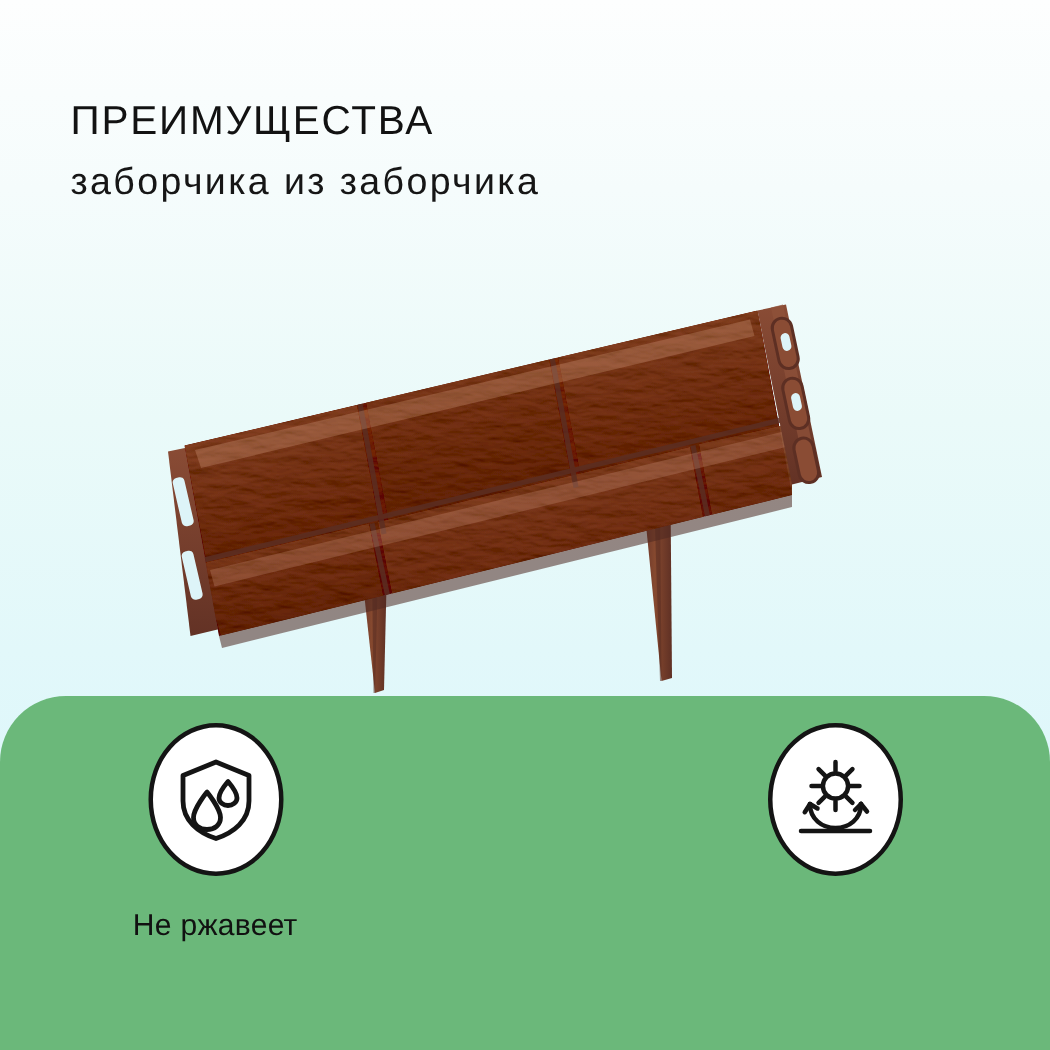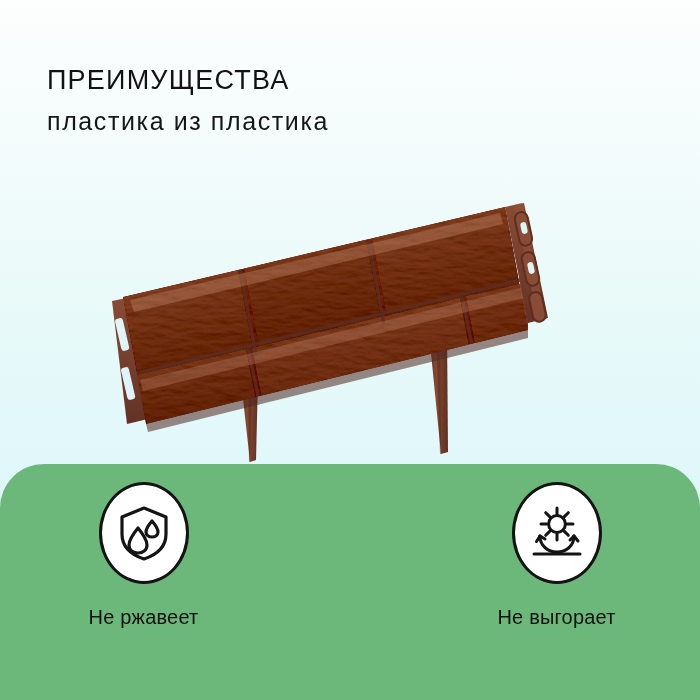--- a/index.html
+++ b/index.html
@@ -78,21 +78,20 @@
 
   .feature-row {
     position: absolute;
     left: 0;
     top: 0;
     width: 700px;
     height: 184px;
     display: flex;
     justify-content: space-between;
     padding: 18px 56px 18px 56px;
-    align-items: center;
   }
 
   .feature {
     width: 175px;
     display: flex;
     flex-direction: column;
     align-items: center;
   }
 
   .badge {
@@ -118,21 +117,21 @@
   }
   .feature--wrap .feature-label { max-width: 130px; }
 </style>
 </head>
 <body>
 
 <div id="poster">
 
   <div class="headline-block">
     <div class="headline">ПРЕИМУЩЕСТВА</div>
-    <div class="subheadline">пластика из пластика</div>
+    <div class="subheadline">заборчика из заборчика</div>
   </div>
 
   <div class="product-stage">
     <svg viewBox="0 0 700 700" xmlns="http://www.w3.org/2000/svg" aria-hidden="true">
       <defs>
         <linearGradient id="brickFace" x1="0" y1="0" x2="0.25" y2="1">
           <stop offset="0%" stop-color="#8d5038"></stop>
           <stop offset="45%" stop-color="#7e4330"></stop>
           <stop offset="100%" stop-color="#6c382a"></stop>
         </linearGradient>
@@ -272,20 +271,19 @@
               <path d="M21.9 27.1 L17.7 31.3"></path>
               <path d="M12 32 C12 42 20 48 29 48 C38 48 46 42 46 32"></path>
               <path d="M12 32 L8.5 37.5"></path>
               <path d="M12 32 L17 35"></path>
               <path d="M46 32 L42 36"></path>
               <path d="M46 32 L50 37"></path>
               <path d="M6 50 H52"></path>
             </svg>
           </span>
         </div>
-        <div class="feature-label">Не выгорает</div>
       </div>
 
 
     </div>
   </div>
 
 </div>
 
 </body></html>

